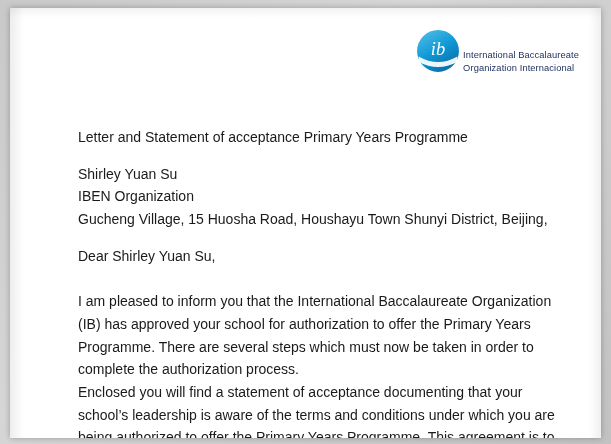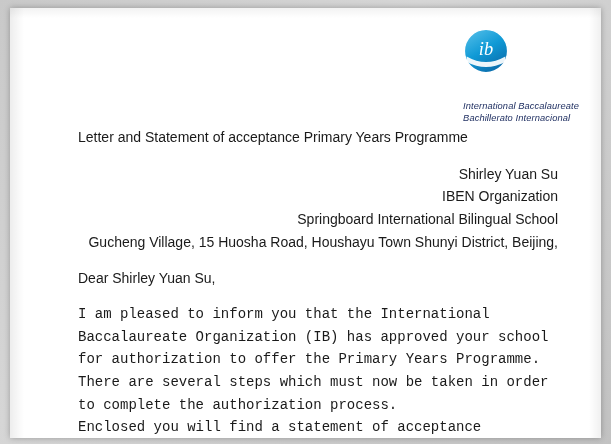--- a/index.html
+++ b/index.html
@@ -46,35 +46,33 @@
       linear-gradient(to bottom, rgba(0,0,0,0.05) 0px, rgba(0,0,0,0) 10px);
     pointer-events: none;
   }
 
   
   .logo-block {
     position: absolute;
     right: 22px;
     top: 20px;
     display: flex;
-    align-items: flex-start;
-    gap: 26px;
-    flex-direction: column;
+    align-items: flex-end;
+    gap: 2px;
   }
   .ib-mark {
     width: 46px;
     height: 46px;
     flex: 0 0 auto;
   }
   .logo-lines {
     display: flex;
     flex-direction: column;
     justify-content: center;
     line-height: 1.32;
-    font-style: italic;
   }
   .logo-lines span {
     font-size: 9.3px;
     color: #1b2b5e;
     letter-spacing: 0.1px;
     white-space: nowrap;
   }
 
   
   .letter {
@@ -86,28 +84,27 @@
     font-size: 14px;
     line-height: 1.62;
   }
   .letter p {
     margin: 0;
   }
   .block {
     margin-bottom: 14px;
   }
   .block.tight {
-    margin-bottom: 13px;
+    margin-bottom: 23px;
   }
-  .addr p { margin: 0; text-align: right; }
+  .addr p { margin: 0; }
 
   .para {
     margin-bottom: 13px;
     text-align: left;
-    font-family: Liberation Mono, monospace;
   }
 </style>
 </head>
 <body>
 
 <div class="page-frame">
   <div class="paper">
 
     <div class="logo-block">
       <svg class="ib-mark" viewBox="0 0 100 100">
@@ -118,35 +115,34 @@
             <stop offset="100%" stop-color="#0b6fae"></stop>
           </linearGradient>
         </defs>
         <circle cx="50" cy="50" r="47" fill="url(#ibg)"></circle>
         <circle cx="50" cy="50" r="47" fill="none" stroke="#ffffff" stroke-width="3"></circle>
         <path d="M8 62 Q50 86 92 62 L92 74 Q50 96 8 74 Z" fill="#ffffff" opacity="0.92"></path>
         <text x="50" y="58" text-anchor="middle" font-family="Liberation Serif, serif" font-size="40" fill="#ffffff" font-style="italic">ib</text>
       </svg>
       <div class="logo-lines">
         <span>International Baccalaureate</span>
-        <span>Bachillerato Internacional</span>
+        <span>Organization Internacional</span>
       </div>
     </div>
 
     <div class="letter">
 
       <div class="block">
         <p>Letter and Statement of acceptance Primary Years Programme</p>
       </div>
 
 
       <div class="block addr">
         <p>Shirley Yuan Su</p>
         <p>IBEN Organization</p>
-        <p>Springboard International Bilingual School</p>
         <p>Gucheng Village, 15 Huosha Road, Houshayu Town Shunyi District, Beijing,</p>
       </div>
 
 
       <div class="block tight">
         <p>Dear Shirley Yuan Su,</p>
       </div>
 
       <p class="para">I am pleased to inform you that the International Baccalaureate Organization (IB) has approved your school for authorization to offer the Primary Years Programme.  There are several steps which must now be taken in order to complete the authorization process.</p>
       <p class="para">Enclosed you will find a statement of acceptance documenting that your school’s leadership is aware of the terms and conditions under which you are being authorized to offer the Primary Years Programme. This agreement is to be signed and uploaded to the school’s Action plan on My School by no later than 13 October, 2022.</p>

